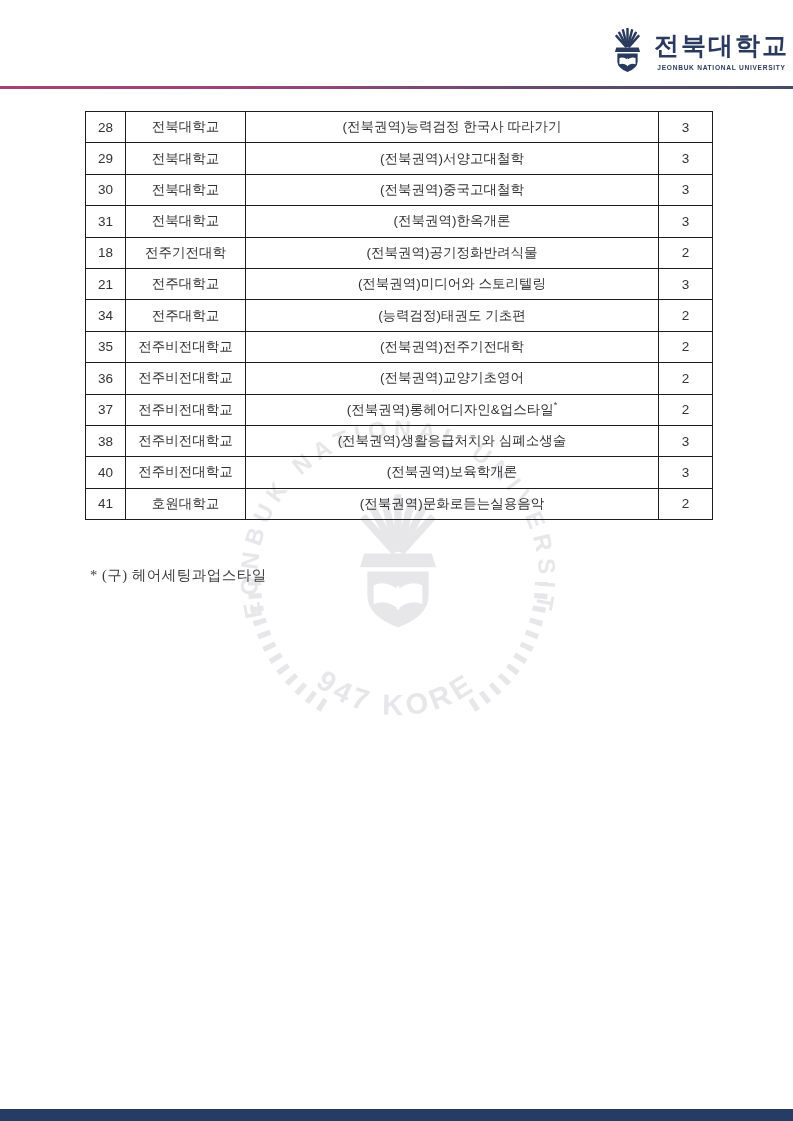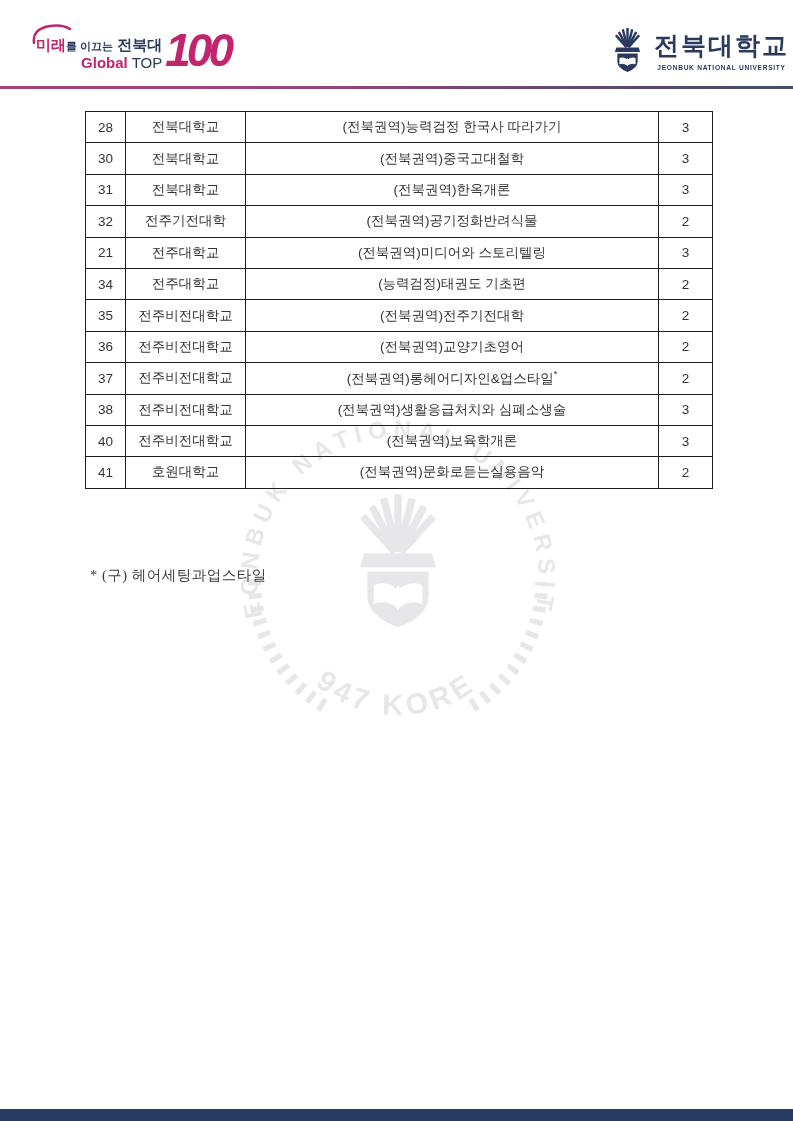--- a/index.html
+++ b/index.html
@@ -60,36 +60,20 @@
       <path d="M21,75 H79 V98 Q79,117 50,128 Q21,117 21,98 Z" fill="currentColor"></path>
       <path d="M50,92 Q38,83 27,88 L27,106 Q38,101 50,110 Z" fill="#ffffff"></path>
       <path d="M50,92 Q62,83 73,88 L73,106 Q62,101 50,110 Z" fill="#ffffff"></path>
       <rect x="48.8" y="89" width="2.4" height="22" fill="#ffffff"></rect>
     </g>
   </defs>
 </svg>
 
 <div class="page">
 
-  <div class="logo-left">
-    <div class="logo-textcol">
-      <svg class="logo-swoosh" width="46" height="22" viewBox="0 0 46 22">
-        <path d="M4,20 Q2,6 20,3 Q32,1 40,6" fill="none" stroke="#c2246d" stroke-width="2.4" stroke-linecap="round"></path>
-      </svg>
-      <div class="lt-line1">
-        <span class="accent">미래</span><span class="small">를 이끄는</span>
-        <span>전북대</span>
-      </div>
-      <div class="lt-line2">
-        <span class="accent">Global</span>
-        <span>TOP</span>
-      </div>
-    </div>
-    <div class="big100">100</div>
-  </div>
 
   <div class="logo-right">
     <svg viewBox="0 0 100 130" width="35" height="46" style="color:#2a3a5e">
       <use href="#emblem" xlink:href="#emblem"></use>
     </svg>
     <div class="uni-names">
       <div class="uni-kr">전북대학교</div>
       <div class="uni-en">JEONBUK NATIONAL UNIVERSITY</div>
     </div>
   </div>
@@ -120,33 +104,39 @@
         <col style="width:54px">
     </colgroup>
     <tbody>
         <tr>
           <td>28</td>
           <td>전북대학교</td>
           <td>(전북권역)능력검정 한국사 따라가기</td>
           <td>3</td>
         </tr>
         <tr>
+          <td>29</td>
+          <td>전북대학교</td>
+          <td>(전북권역)서양고대철학</td>
+          <td>3</td>
+        </tr>
+        <tr>
           <td>30</td>
           <td>전북대학교</td>
           <td>(전북권역)중국고대철학</td>
           <td>3</td>
         </tr>
         <tr>
           <td>31</td>
           <td>전북대학교</td>
           <td>(전북권역)한옥개론</td>
           <td>3</td>
         </tr>
         <tr>
-          <td>32</td>
+          <td>18</td>
           <td>전주기전대학</td>
           <td>(전북권역)공기정화반려식물</td>
           <td>2</td>
         </tr>
         <tr>
           <td>21</td>
           <td>전주대학교</td>
           <td>(전북권역)미디어와 스토리텔링</td>
           <td>3</td>
         </tr>

